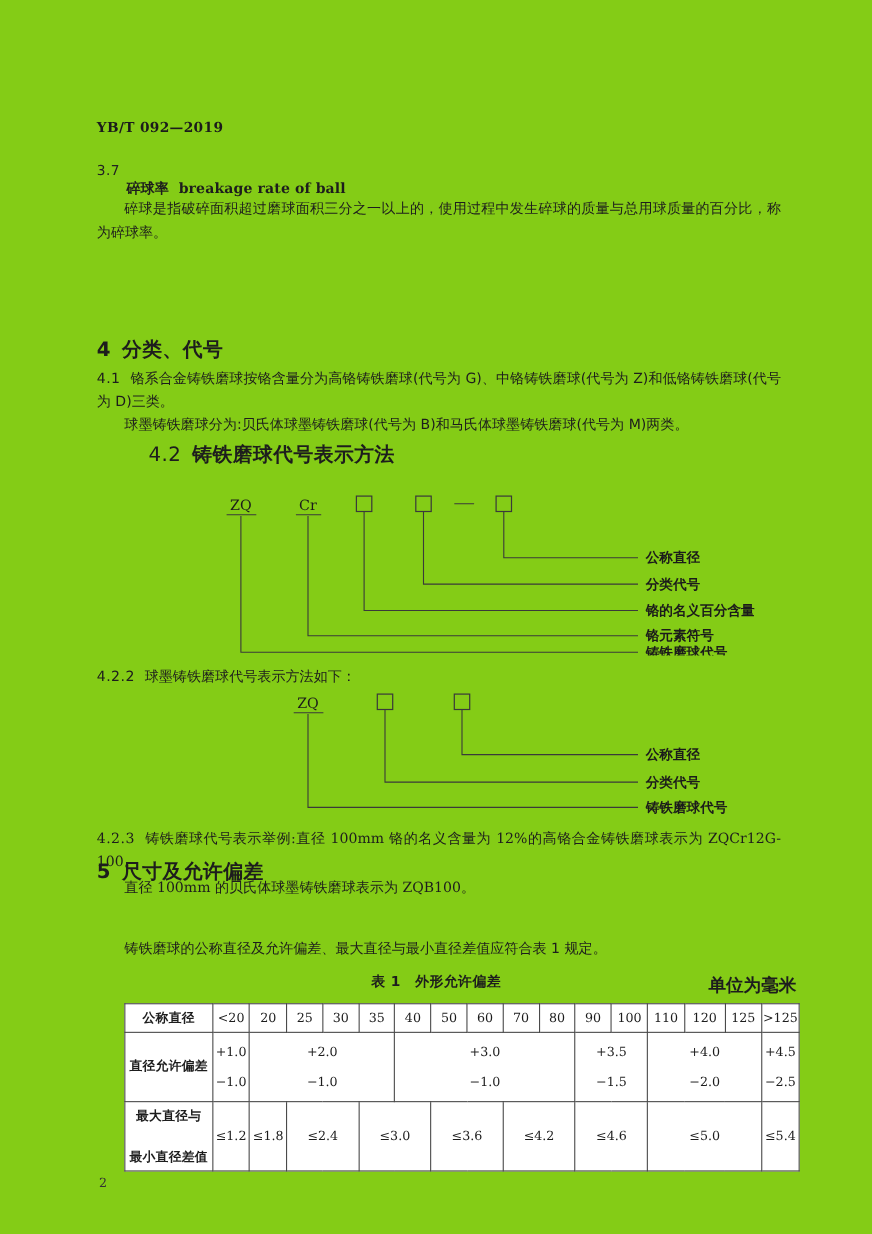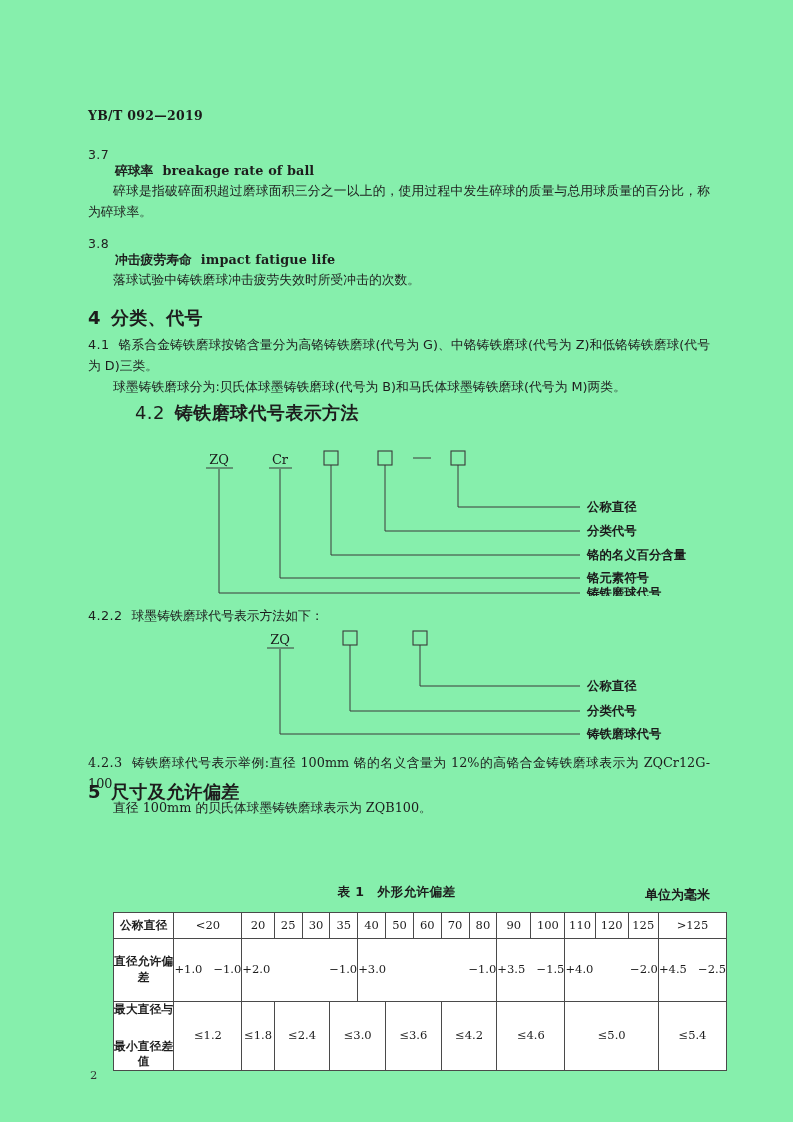--- a/index.html
+++ b/index.html
@@ -11,21 +11,21 @@
     width: 793px;
     height: 1122px;
     position: relative;
     font-family: "DejaVu Sans", "Liberation Sans", sans-serif;
     color: #1d1d1d;
     overflow: hidden;
   }
   .page {
     position: absolute;
     inset: 0;
-    background: #86efac;
+    background: #84cc16;
     text-decoration: underline;
   }
   
   .std-header {
     position: absolute;
     left: 88px;
     top: 108px;
     font-family: "DejaVu Serif", "Liberation Serif", serif;
     font-weight: bold;
     font-size: 12.5px;
@@ -104,22 +104,22 @@
   .tbl-caption {
     position: absolute;
     left: 0; right: 0;
     text-align: center;
     font-size: 12.6px;
     font-weight: bold;
     letter-spacing: 0.4px;
   }
   .tbl-unit {
     position: absolute;
-    right: 83px;
-    font-size: 13px;
+    right: 69px;
+    font-size: 16px;
     font-weight: bold;
   }
   table.spec {
     position: absolute;
     left: 113px;
     top: 912px;
     border-collapse: collapse;
     width: 614px;
     font-family: "DejaVu Serif", "Liberation Serif", serif;
     background: #fff;
@@ -136,21 +136,21 @@
   table.spec td.rowhead {
     font-family: "DejaVu Sans", "Liberation Sans", sans-serif;
     font-weight: bold;
     font-size: 11.6px;
     width: 84px;
     letter-spacing: 0.3px;
   }
   table.spec tr.r-head td { height: 25px; }
   table.spec tr.r-tol  td { height: 62px; }
   table.spec tr.r-diff td { height: 62px; }
-  .tol-stack { display: flex; gap: 11px; justify-content: space-between; }
+  .tol-stack { display: flex; flex-direction: column; gap: 11px; justify-content: space-between; }
   .rh2 { display: flex; flex-direction: column; gap: 21px; }
   
   .folio {
     position: absolute;
     left: 90px;
     top: 1068px;
     font-size: 11.5px;
     font-family: "DejaVu Serif", "Liberation Serif", serif;
     color: #333;
   }
@@ -163,27 +163,20 @@
   <div class="std-header">YB/T 092—2019</div>
 
   <div class="body-col" style="top:147px;">
     <p class="clause-num">3.7</p>
     <p class="term-line">
       <span>碎球率</span><span class="en">breakage rate of ball</span>
     </p>
     <p class="para indent">碎球是指破碎面积超过磨球面积三分之一以上的，使用过程中发生碎球的质量与总用球质量的百分比，称为碎球率。</p>
   </div>
 
-  <div class="body-col" style="top:236px;">
-    <p class="clause-num">3.8</p>
-    <p class="term-line">
-      <span>冲击疲劳寿命</span><span class="en">impact fatigue life</span>
-    </p>
-    <p class="para indent">落球试验中铸铁磨球冲击疲劳失效时所受冲击的次数。</p>
-  </div>
 
   <div class="body-col" style="top:306px;">
     <p class="sec-head">
       <span class="n">4</span><span>分类、代号</span>
     </p>
   </div>
 
   <div class="body-col" style="top:335px;">
     <p class="numbered">
       <span class="n">4.1</span><span>铬系合金铸铁磨球按铬含量分为高铬铸铁磨球(代号为 G)、中铬铸铁磨球(代号为 Z)和低铬铸铁磨球(代号为 D)三类。</span>
@@ -255,20 +248,23 @@
     <p class="numbered mono-ish">
       <span class="n">4.2.3</span><span>铸铁磨球代号表示举例:直径 100mm 铬的名义含量为 12%的高铬合金铸铁磨球表示为 ZQCr12G-100。</span>
     </p>
     <p class="numbered sub-indent mono-ish" style="margin-top:4px;">直径 100mm 的贝氏体球墨铸铁磨球表示为 ZQB100。</p>
   </div>
 
   <div class="body-col" style="top:780px;">
     <p class="sec-head">
       <span class="n">5</span><span>尺寸及允许偏差</span>
     </p>
+  </div>
+  <div class="body-col" style="top:853px;">
+    <p class="para indent">铸铁磨球的公称直径及允许偏差、最大直径与最小直径差值应符合表 1 规定。</p>
   </div>
 
   <div class="tbl-caption" style="top:884px;">表 1　外形允许偏差</div>
   <div class="tbl-unit" style="top:886px;">单位为毫米</div>
 
   <table class="spec">
     <tbody>
       <tr class="r-head">
         <td class="rowhead">公称直径</td>
       <td style="width: 33.125px;">&lt;20</td>

